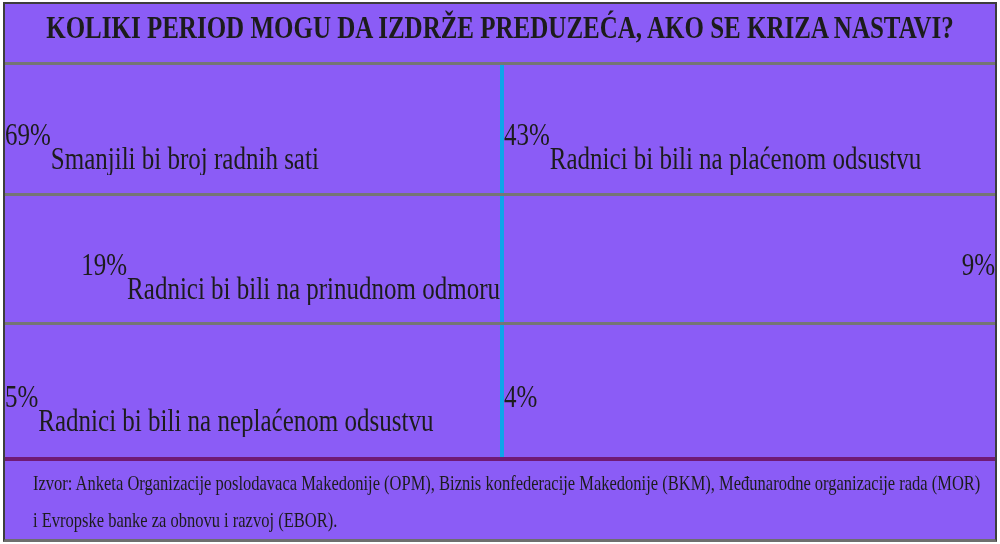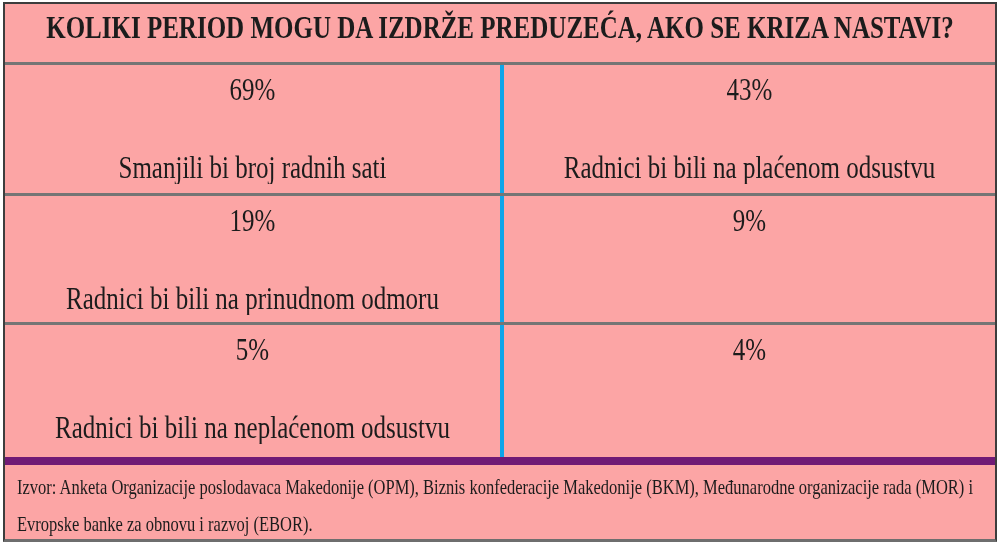--- a/index.html
+++ b/index.html
@@ -12,21 +12,21 @@
     font-family: "Liberation Serif", "DejaVu Serif", serif;
     color: #1c1c1c;
   }
   .table-wrap {
     box-sizing: border-box;
     width: 994px;
     height: 540px;
     margin: 2px 3px;
     border: 2px solid #3d3d3d;
     border-bottom: 3px solid #6e6e6e;
-    background: #fca5a5;
+    background: #8b5cf6;
     display: flex;
     flex-direction: column;
   }
   
   .stretch {
     display: inline-block;
     transform: scaleY(1.25);
     transform-origin: 50% 40%;
   }
   .title-row {
@@ -48,45 +48,45 @@
     flex-direction: column;
   }
   .grid-row {
     display: flex;
     border-top: 3px solid #757575;
   }
   .cell {
     box-sizing: border-box;
     width: 50%;
     display: flex;
-    flex-direction: column;
+    flex-direction: row;
     align-items: center;
     padding-top: 9px;
   }
   .cell.right {
     border-left: 4px solid #0ea5e9;
   }
   .row-a .cell { height: 128px; }
-  .row-b .cell { height: 126px; }
+  .row-b .cell { height: 126px; justify-content: flex-end; }
   .row-c .cell { height: 132px; }
   .pct {
     font-size: 25px;
     line-height: 30px;
   }
   .lbl {
     font-size: 25px;
     line-height: 30px;
     margin-top: 48px;
     text-align: center;
   }
   .source-row {
     flex: 1;
     box-sizing: border-box;
-    border-top: 8px solid #701a75;
-    padding: 7px 12px 0 12px;
+    border-top: 4px solid #701a75;
+    padding: 7px 12px 0 28px;
   }
   .source-row .source {
     font-size: 16.5px;
     line-height: 1.75;
     transform-origin: 50% 10%;
   }
 </style>
 </head>
 <body>
 

